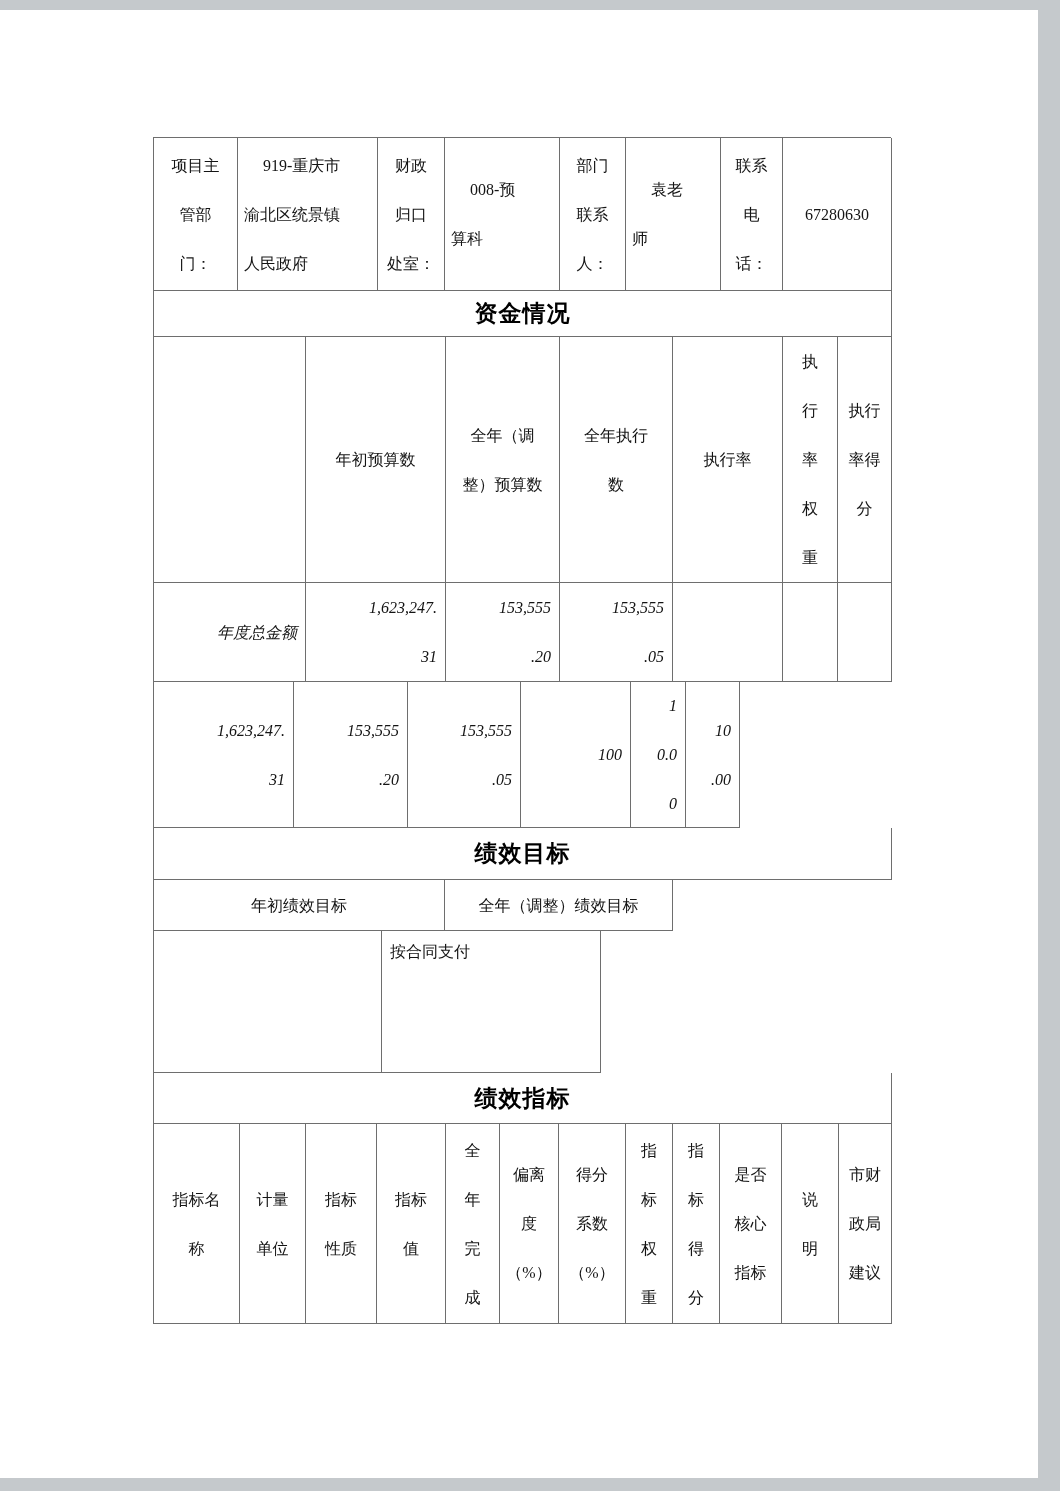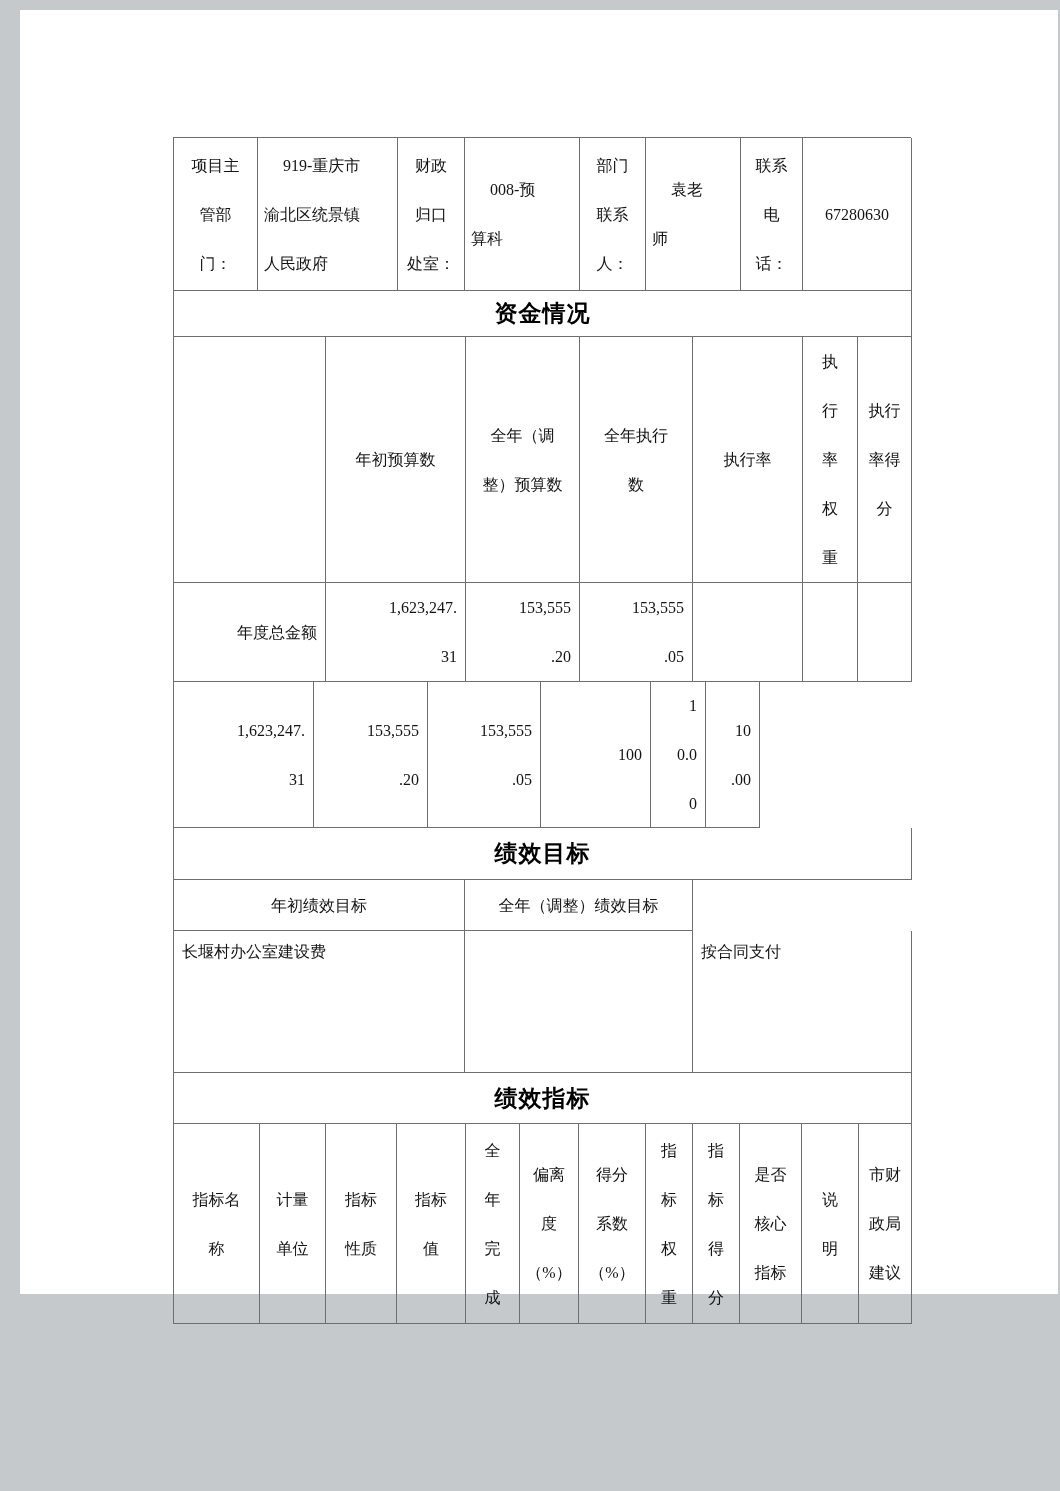--- a/index.html
+++ b/index.html
@@ -2,37 +2,37 @@
 <html><head>
 <meta charset="utf-8">
 <style>
   html,body { margin:0; padding:0; }
   body {
     width:1060px; height:1491px; position:relative;
     background:#c5c9cc;
     font-family:"Liberation Serif","DejaVu Serif",serif;
   }
   .page {
-    position:absolute; left:20px; top:10px; width:1038px; height:1284px;
+    position:absolute; left:0; top:10px; width:1038px; height:1468px;
     background:#ffffff;
   }
   .sheet {
     position:absolute; left:153px; top:127px; width:738px;
     border-top:1.5px solid #6e6e6e; border-left:1.5px solid #6e6e6e;
     box-sizing:border-box; color:#141414; font-size:16px;
   }
   .row { display:flex; }
   .cell {
     box-sizing:border-box; flex:0 0 auto;
     border-right:1.5px solid #6e6e6e; border-bottom:1.5px solid #6e6e6e;
     display:flex; align-items:center; overflow:hidden;
   }
   .cell .txt { width:100%; white-space:pre-line; line-height:49px; }
   .ac .txt { text-align:center; }
-  .ar .txt { text-align:right; padding-right:8px; }
+  .ar .txt { text-align:right; padding-right:8px;font-style:italic; }
   .ind .txt { text-align:left; padding-left:6px; padding-right:4px; text-indent:19px; }
   .top { align-items:flex-start; }
   .top .txt { line-height:30px; padding:6px 8px; text-align:left; }
   .title-cell { }
   .title-cell .txt {
     text-align:center; line-height:normal; white-space:normal;
     font-family:"Liberation Sans","DejaVu Sans",sans-serif;
     font-weight:700; font-size:23px; letter-spacing:1px; color:#000;
   }
 </style>
@@ -182,23 +182,20 @@
     <div class="row" style="height:51px">
       <div class="cell ac" style="width:291px">
           <div class="txt">年初绩效目标</div>
         </div>
       <div class="cell ac" style="width:228px">
           <div class="txt">全年（调整）绩效目标</div>
         </div>
     </div>
 
     <div class="row" style="height:142px">
-      <div class="cell top" style="width:291px">
-          <div class="txt">长堰村办公室建设费</div>
-        </div>
       <div class="cell top" style="width:228px">
           <div class="txt"></div>
         </div>
       <div class="cell top" style="width:219px">
           <div class="txt">按合同支付</div>
         </div>
     </div>
 
     <div class="row" style="height:51px">
       <div class="cell title-cell" style="width:738px">

